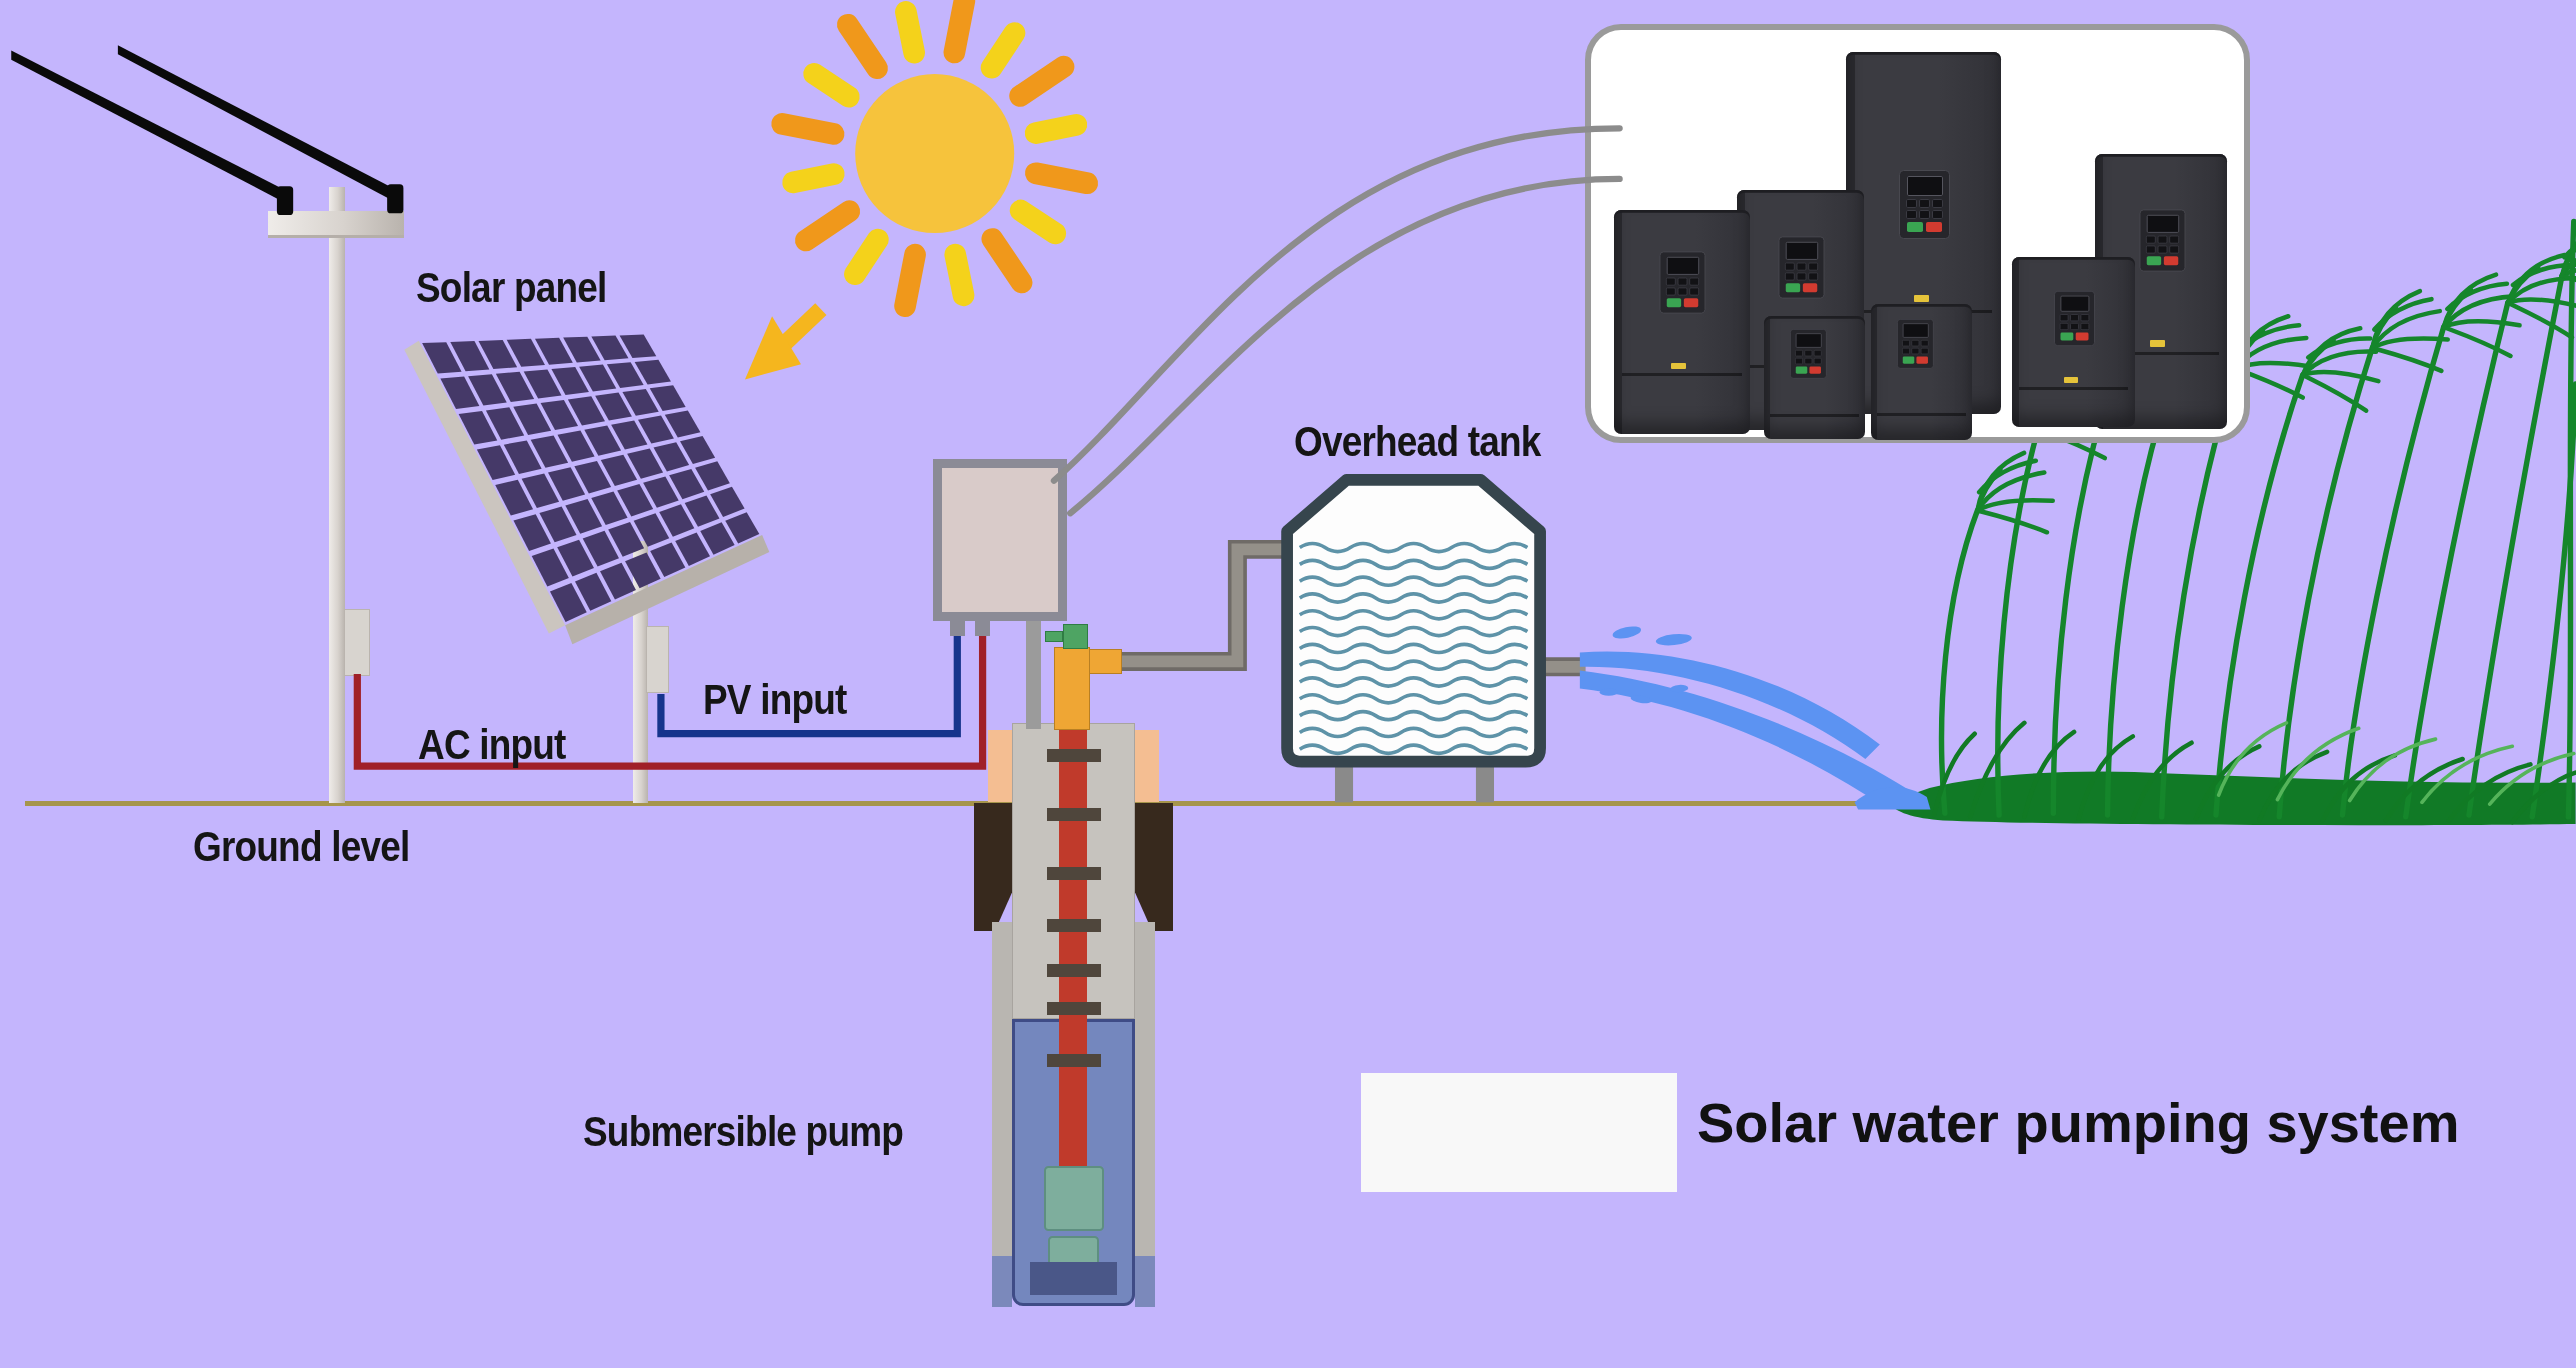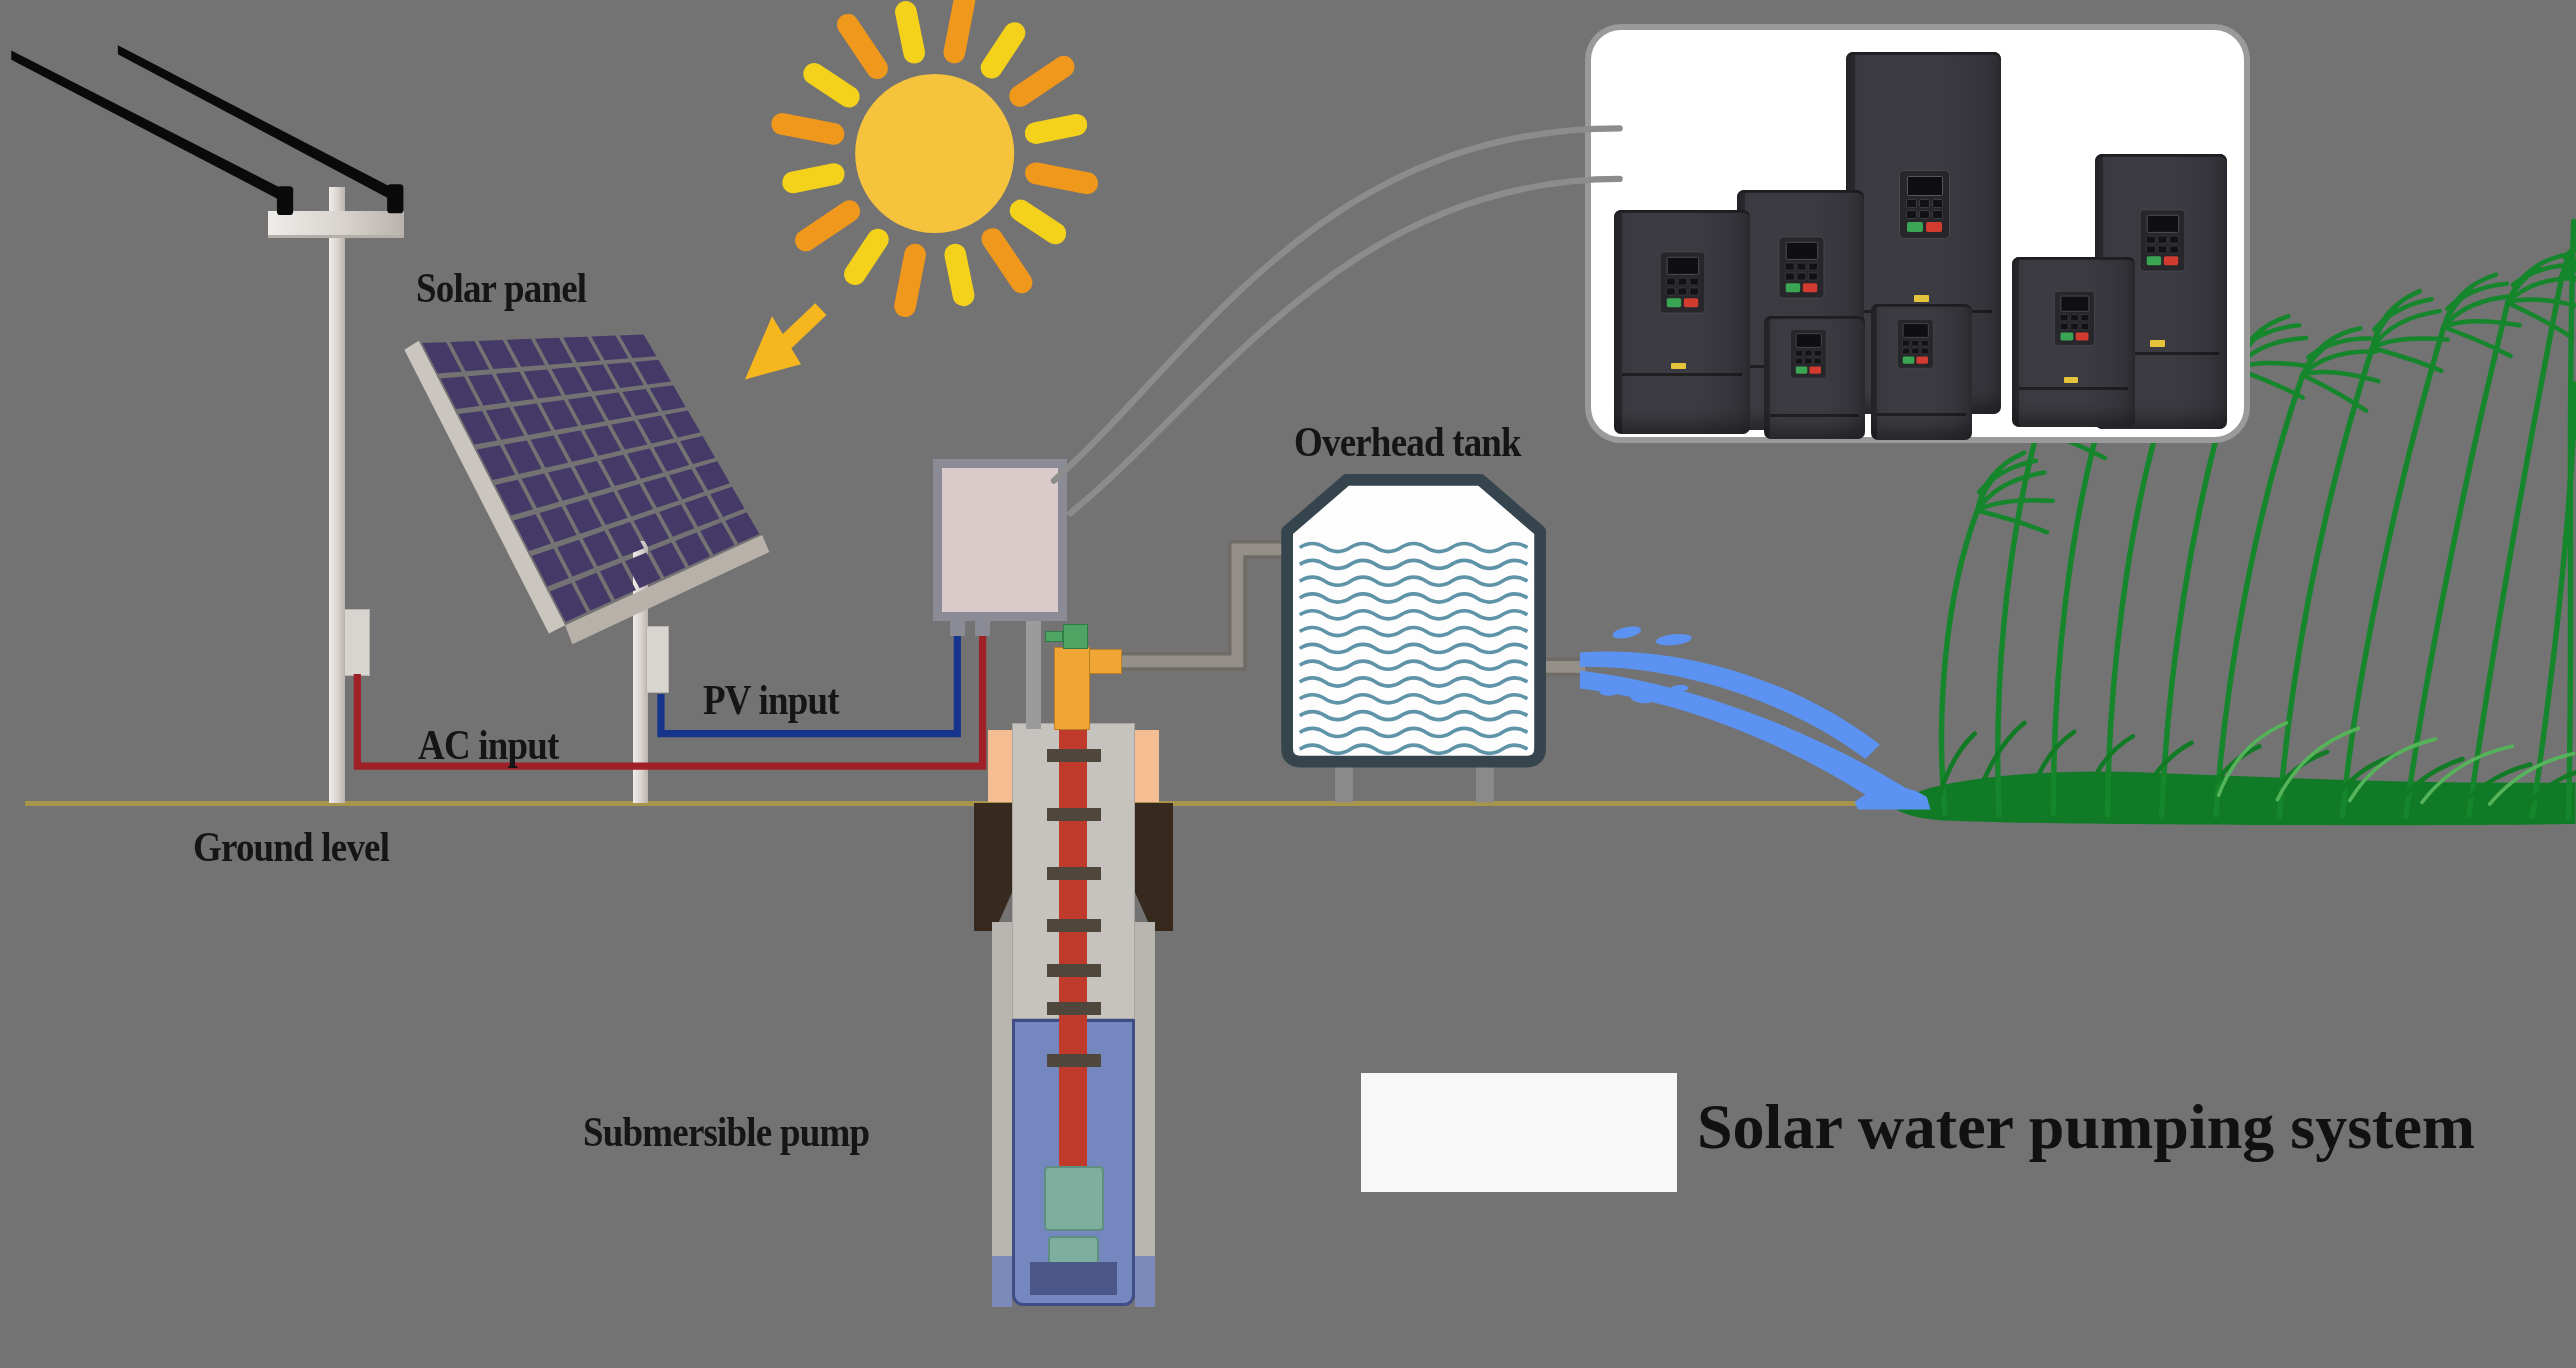--- a/index.html
+++ b/index.html
@@ -1,22 +1,22 @@
 <!DOCTYPE html>
 <html style="font-size:14.5px"><head>
 <meta charset="utf-8">
 <style>
   html,body{margin:0;padding:0;background:#ffffff;}
-  #canvas{position:relative;width:2576px;height:1368px;background:#737373;overflow:hidden;
-          font-family:Liberation Serif, serif;}
+  #canvas{position:relative;width:2576px;height:1368px;background:#c4b5fd;overflow:hidden;
+          font-family:Liberation Sans, sans-serif;}
   .abs{position:absolute;}
   svg.layer{position:absolute;left:0;top:0;width:2576px;height:1368px;pointer-events:none;}
   .lbl{position:absolute;font-weight:700;font-size:42px;color:#151515;letter-spacing:-0.9px;
        transform:scaleX(.88);transform-origin:left center;white-space:nowrap;}
-  #main-title{position:absolute;left:1697px;top:1090px;font-weight:700;font-size:64px;color:#111;
+  #main-title{position:absolute;left:1697px;top:1090px;font-weight:700;font-size:56px;color:#111;
        letter-spacing:0;white-space:nowrap;}
   
   .pole{background:linear-gradient(90deg,#efece9,#d8d3ce 55%,#b9b3ad);}
   .jbox{background:#d8d4cf;border:1.8px solid #bab4ae;box-sizing:border-box;}
   #controller{background:#d9cbc9;border:9px solid #8b8b96;box-sizing:border-box;}
   .term{background:#8b8b96;}
   
   #casing{background:#c6c3be;border:0.9px solid #a8a49f;box-sizing:border-box;}
   .peach{background:#f4be92;}
   .soil{background:#37291d;}

